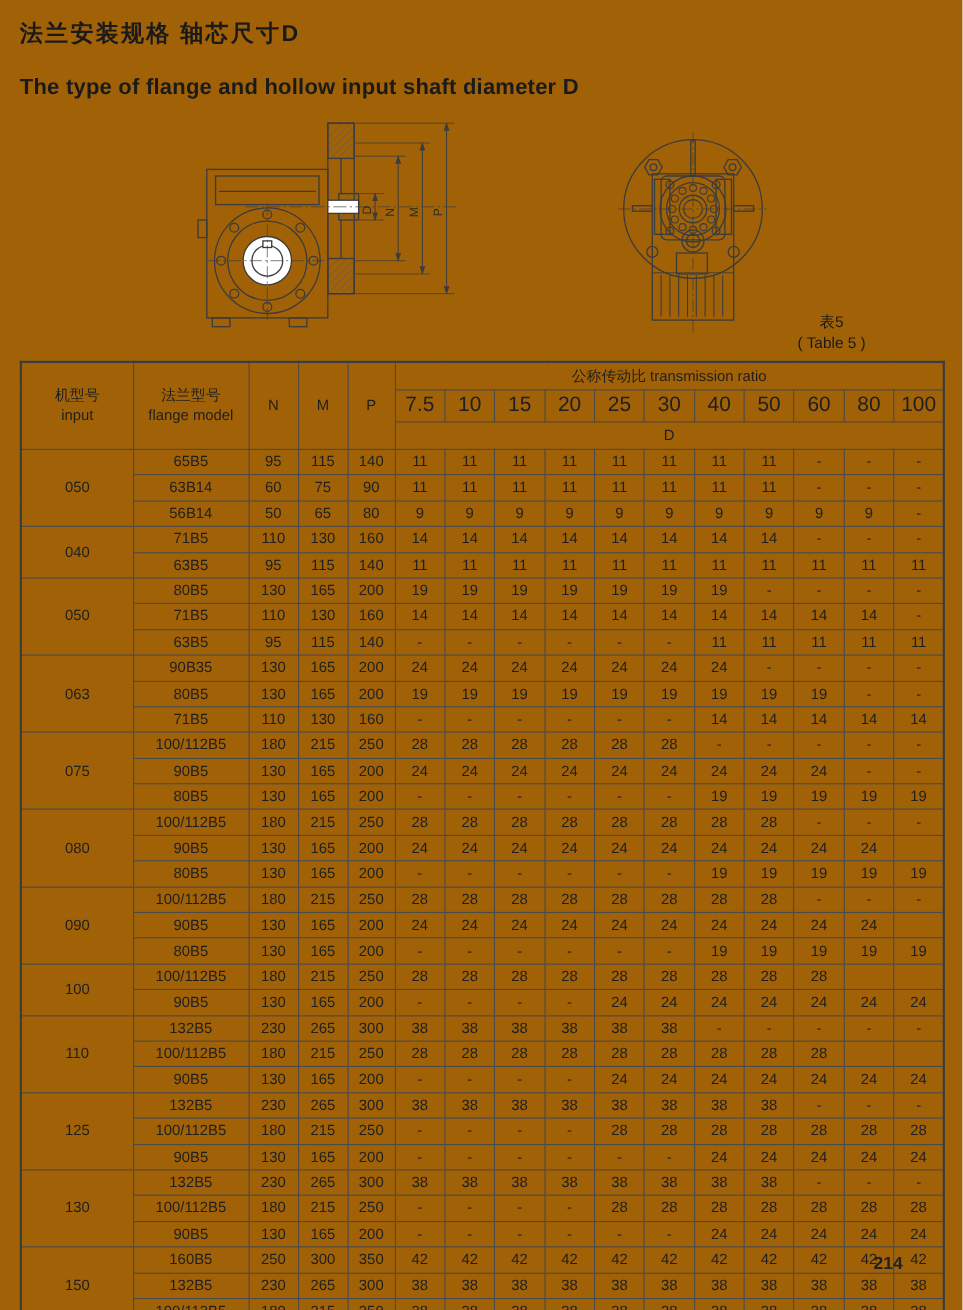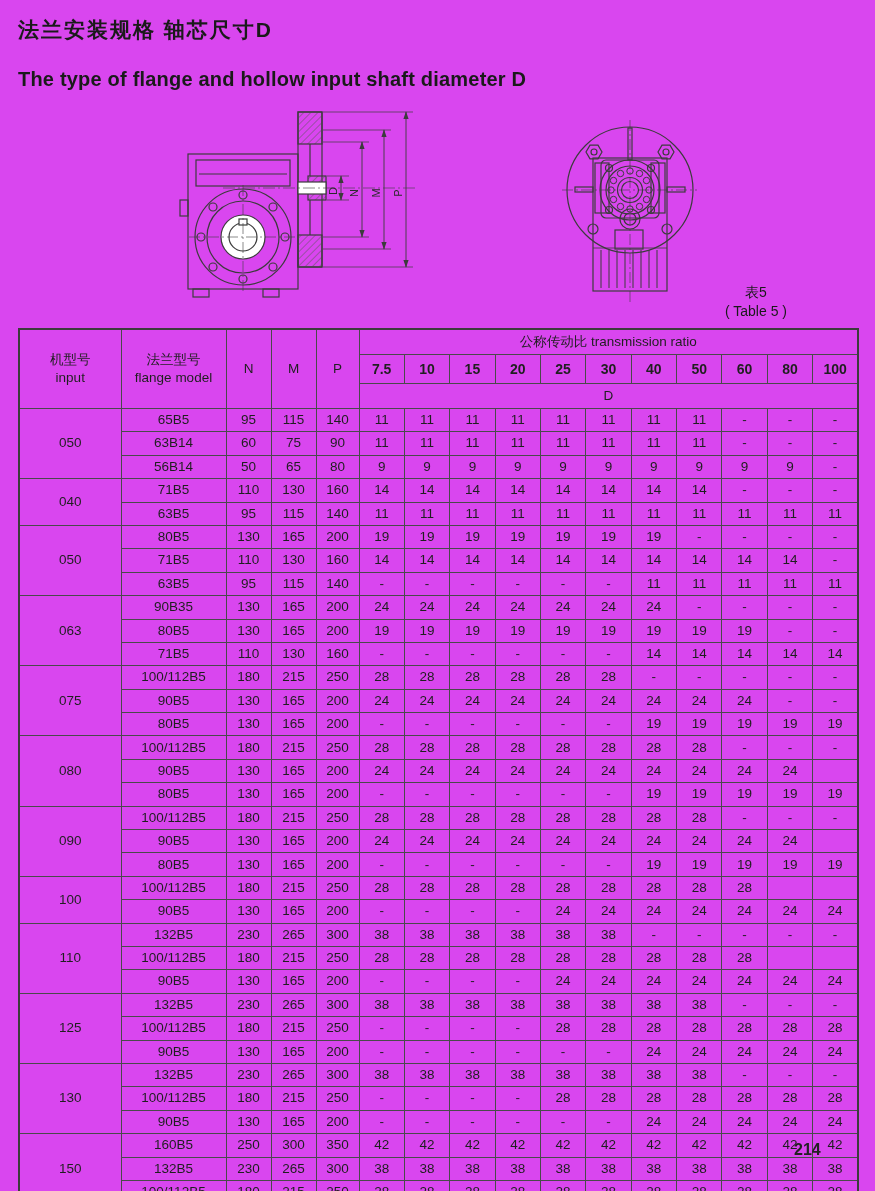--- a/index.html
+++ b/index.html
@@ -1,17 +1,17 @@
 <!DOCTYPE html>
 <html><head>
 <meta charset="utf-8">
 <style>
   html,body{margin:0;padding:0;background:#ffffff;}
   .page{
-    position:relative;width:875px;height:1191px;background:#d946ef;
+    position:relative;width:875px;height:1191px;background:#a16207;
     font-family:"Liberation Sans","DejaVu Sans",sans-serif;color:#1a1a1a;
     margin:0 auto;overflow:hidden;
   }
   .titles{position:absolute;left:18px;top:16px;}
   .title-zh{font-size:21px;font-weight:bold;letter-spacing:2px;}
   .title-en{font-size:20px;font-weight:bold;margin-top:24px;letter-spacing:0.2px;}
 
   .drawing{position:absolute;}
   .drawing svg{display:block;}
 
@@ -20,21 +20,21 @@
 
   table.spec{
     position:absolute;left:18px;top:328px;width:839px;
     border-collapse:collapse;table-layout:fixed;border:2px solid #3c3c3c;
   }
   .spec th,.spec td{
     border:1px solid #4a4a4a;text-align:center;vertical-align:middle;
     padding:0;font-weight:normal;font-size:13.5px;color:#1f1f1f;line-height:1.2;
   }
   .spec thead tr.h1 th{height:24px;}
-  .spec thead tr.h2 th{height:28px;font-size:14px;font-weight:bold;}
+  .spec thead tr.h2 th{height:28px;font-size:19px;}
   .spec thead tr.h3 th{height:24px;}
   .spec thead th.span3{line-height:1.3;}
   .spec tbody td{height:22.4px;}
   .spec tr.group-start td{border-top:1.8px solid #3c3c3c;}
   .page-number{position:absolute;left:794px;top:1141px;font-size:16px;color:#222;font-weight:bold;}
 </style>
 </head>
 <body>
 
 <div class="page">

